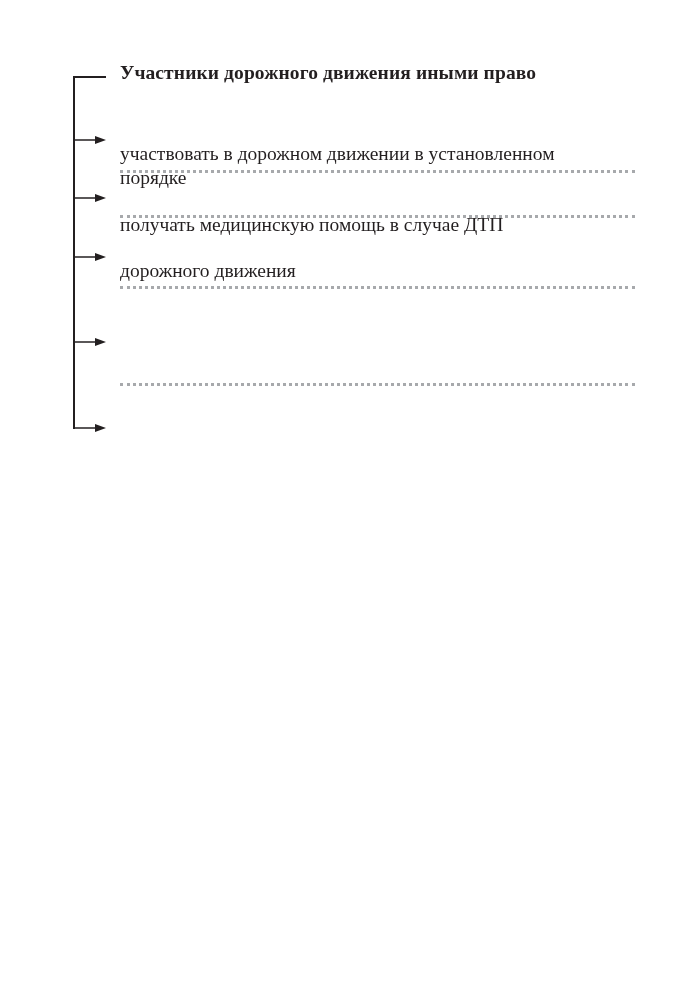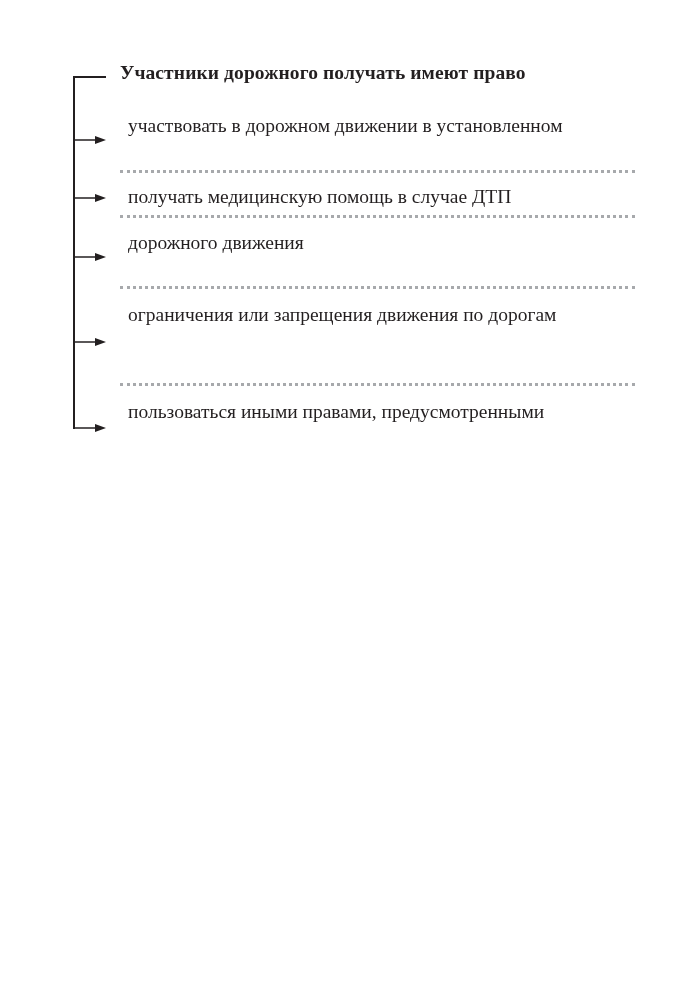--- a/index.html
+++ b/index.html
@@ -2,28 +2,28 @@
 <html><head>
 <meta charset="utf-8">
 <style>
   html, body { margin: 0; padding: 0; background: #ffffff; }
   body { width: 700px; height: 1000px; position: relative; overflow: hidden;
          font-family: "Liberation Serif", "DejaVu Serif", serif; color: #231f20; }
   .title { position: absolute; left: 120px; top: 62px; font-size: 19.5px; font-weight: bold; letter-spacing: 0.1px; white-space: nowrap; }
   .vline { position: absolute; left: 73px; top: 76px; width: 1.5px; height: 353px; background: #231f20; }
   .hline-top { position: absolute; left: 73px; top: 76px; width: 33px; height: 1.5px; background: #231f20; }
   .arrow { position: absolute; left: 73px; width: 34px; height: 10px; }
-  .item { position: absolute; left: 128px; width: 520px; font-size: 19.5px; line-height: 24px; white-space: nowrap; }
+  .item { position: absolute; left: 120px; width: 520px; font-size: 19.5px; line-height: 24px; white-space: nowrap; margin-top: 28px; }
   .sep { position: absolute; left: 120px; width: 515px; height: 0; border-top: 3px dotted #a7a9ac; }
 </style>
 </head>
 <body>
 
 <div>
-  <div class="title">Участники дорожного получать имеют право</div>
+  <div class="title">Участники дорожного движения иными право</div>
 
   <div class="hline-top"></div>
   <div class="vline"></div>
 
   <svg class="arrow" style="top:135px" viewBox="0 0 34 10">
       <line x1="0" y1="5" x2="24" y2="5" stroke="#231f20" stroke-width="1.5"></line>
       <polygon points="22,1 33,5 22,9" fill="#231f20"></polygon>
     </svg>
   <svg class="arrow" style="top:193px" viewBox="0 0 34 10">
       <line x1="0" y1="5" x2="24" y2="5" stroke="#231f20" stroke-width="1.5"></line>
@@ -37,34 +37,33 @@
       <line x1="0" y1="5" x2="24" y2="5" stroke="#231f20" stroke-width="1.5"></line>
       <polygon points="22,1 33,5 22,9" fill="#231f20"></polygon>
     </svg>
   <svg class="arrow" style="top:423px" viewBox="0 0 34 10">
       <line x1="0" y1="5" x2="24" y2="5" stroke="#231f20" stroke-width="1.5"></line>
       <polygon points="22,1 33,5 22,9" fill="#231f20"></polygon>
     </svg>
 
   <div class="item" style="top:114px">
     <div>участвовать в дорожном движении в установленном</div>
+    <div>порядке</div>
   </div>
   <div class="sep" style="top:170px"></div>
 
   <div class="item" style="top:185px">
     <div>получать медицинскую помощь в случае ДТП</div>
   </div>
   <div class="sep" style="top:215px"></div>
 
   <div class="item" style="top:231px">
     <div>дорожного движения</div>
   </div>
   <div class="sep" style="top:286px"></div>
 
   <div class="item" style="top:303px">
-    <div>ограничения или запрещения движения по дорогам</div>
   </div>
   <div class="sep" style="top:383px"></div>
 
   <div class="item" style="top:400px">
-    <div>пользоваться иными правами, предусмотренными</div>
   </div>
 </div>
 
 </body></html>

